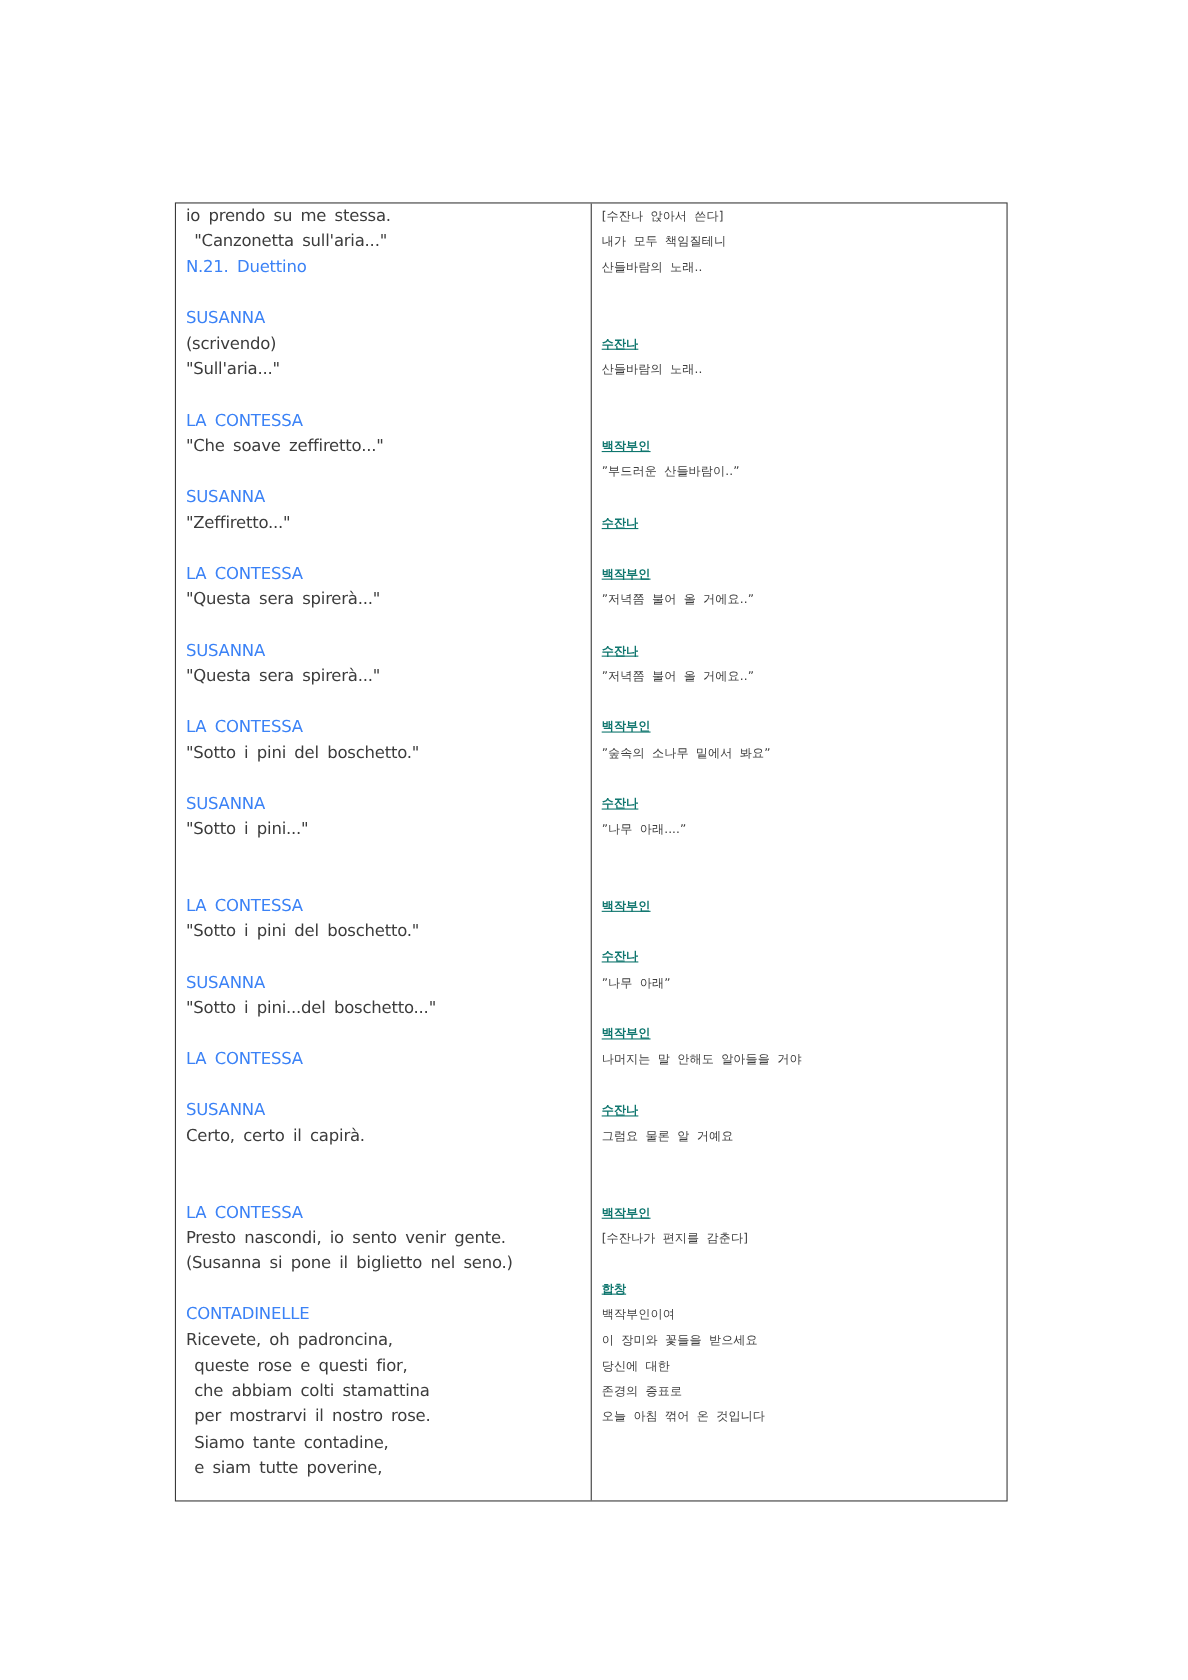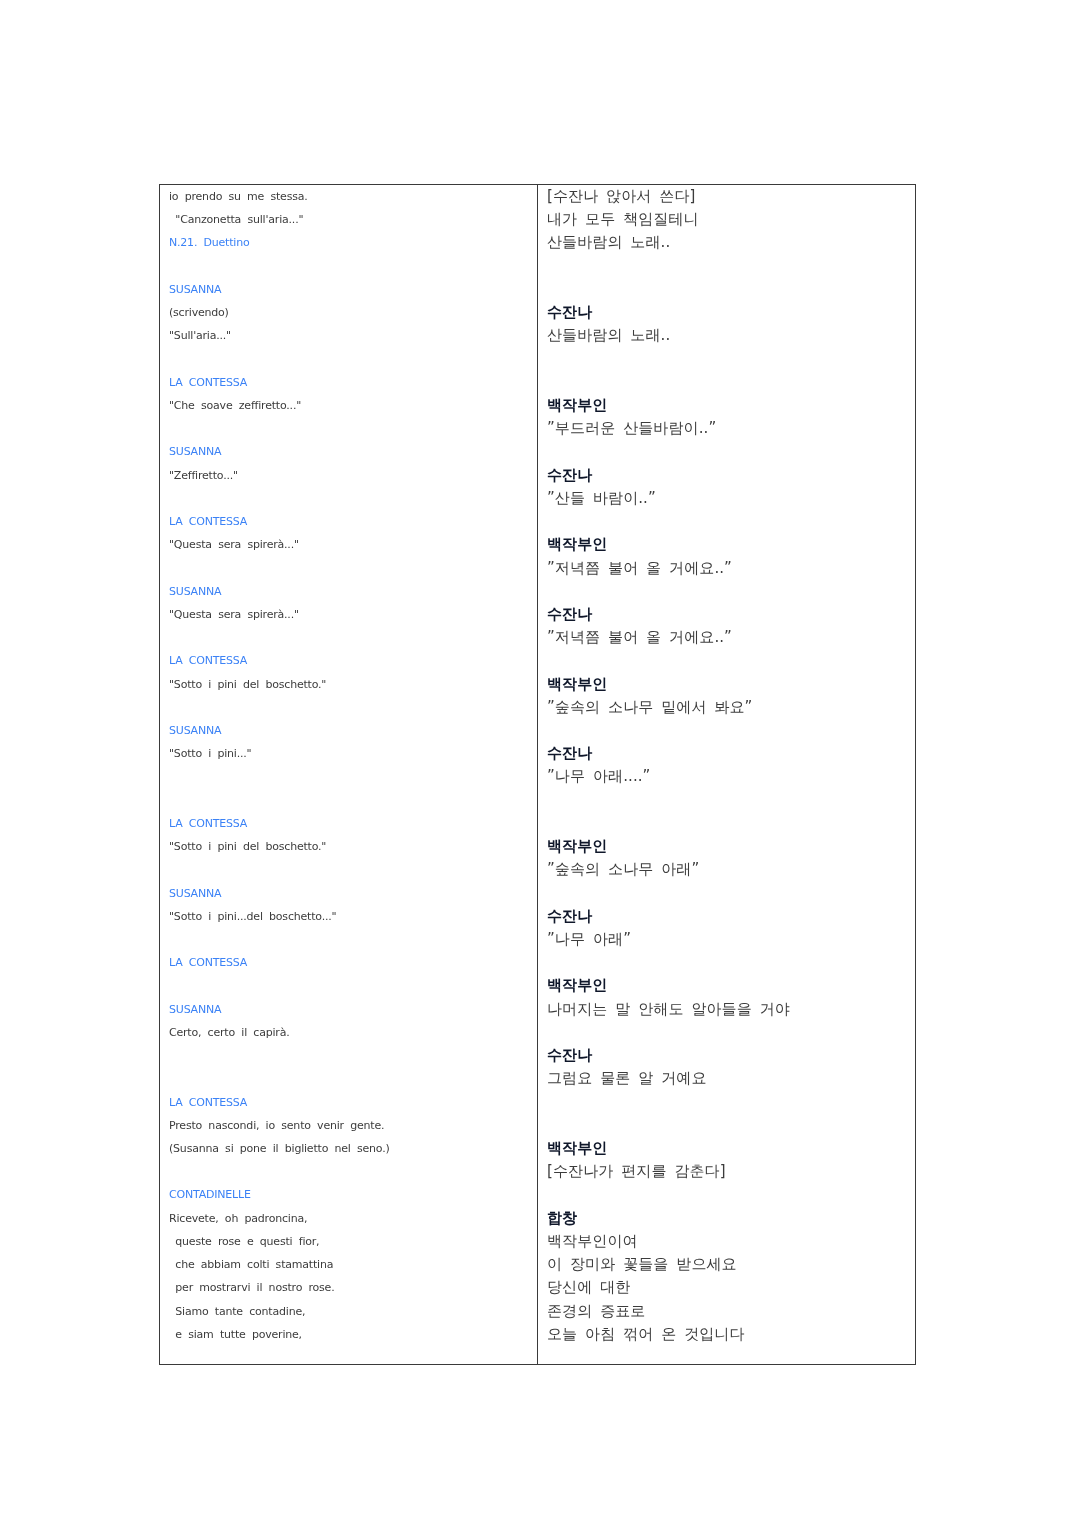--- a/index.html
+++ b/index.html
@@ -54,34 +54,35 @@
   .line {
     height: 23.22px;
     line-height: 23.22px;
     font-size: 13.4px;
     color: #3c3c3c;
     white-space: pre;
     letter-spacing: 0.1px;
     word-spacing: 2.5px;
   }
   .col-left .line {
-    font-size: 11px;
+    font-size: 15px;
     letter-spacing: -0.2px;
     word-spacing: 3px;
   }
   .line.speaker {
     color: #3b82f6;
   }
   .col-right .line {
-    font-size: 15px;
+    font-size: 11px;
     word-spacing: 3px;
   }
   .col-right .line.speaker {
     font-weight: bold;
-    color: #0f172a;
+    color: #0f766e;
+    text-decoration: underline;
   }
 </style>
 </head>
 <body>
 
 <div class="page">
   <div class="libretto-table">
     <div class="col col-left">
       <div class="lines" id="italian-lines">
           <div class="line">io prendo su me stessa.</div>
@@ -144,37 +145,35 @@
           <div class="line"></div>
           <div class="line"></div>
           <div class="line speaker">수잔나</div>
           <div class="line">산들바람의 노래..</div>
           <div class="line"></div>
           <div class="line"></div>
           <div class="line speaker">백작부인</div>
           <div class="line">”부드러운 산들바람이..”</div>
           <div class="line"></div>
           <div class="line speaker">수잔나</div>
-          <div class="line">”산들 바람이..”</div>
           <div class="line"></div>
           <div class="line speaker">백작부인</div>
           <div class="line">”저녁쯤 불어 올 거에요..”</div>
           <div class="line"></div>
           <div class="line speaker">수잔나</div>
           <div class="line">”저녁쯤 불어 올 거에요..”</div>
           <div class="line"></div>
           <div class="line speaker">백작부인</div>
           <div class="line">”숲속의 소나무 밑에서 봐요”</div>
           <div class="line"></div>
           <div class="line speaker">수잔나</div>
           <div class="line">”나무 아래....”</div>
           <div class="line"></div>
           <div class="line"></div>
           <div class="line speaker">백작부인</div>
-          <div class="line">”숲속의 소나무 아래”</div>
           <div class="line"></div>
           <div class="line speaker">수잔나</div>
           <div class="line">”나무 아래”</div>
           <div class="line"></div>
           <div class="line speaker">백작부인</div>
           <div class="line">나머지는 말 안해도 알아들을 거야</div>
           <div class="line"></div>
           <div class="line speaker">수잔나</div>
           <div class="line">그럼요 물론 알 거예요</div>
           <div class="line"></div>

